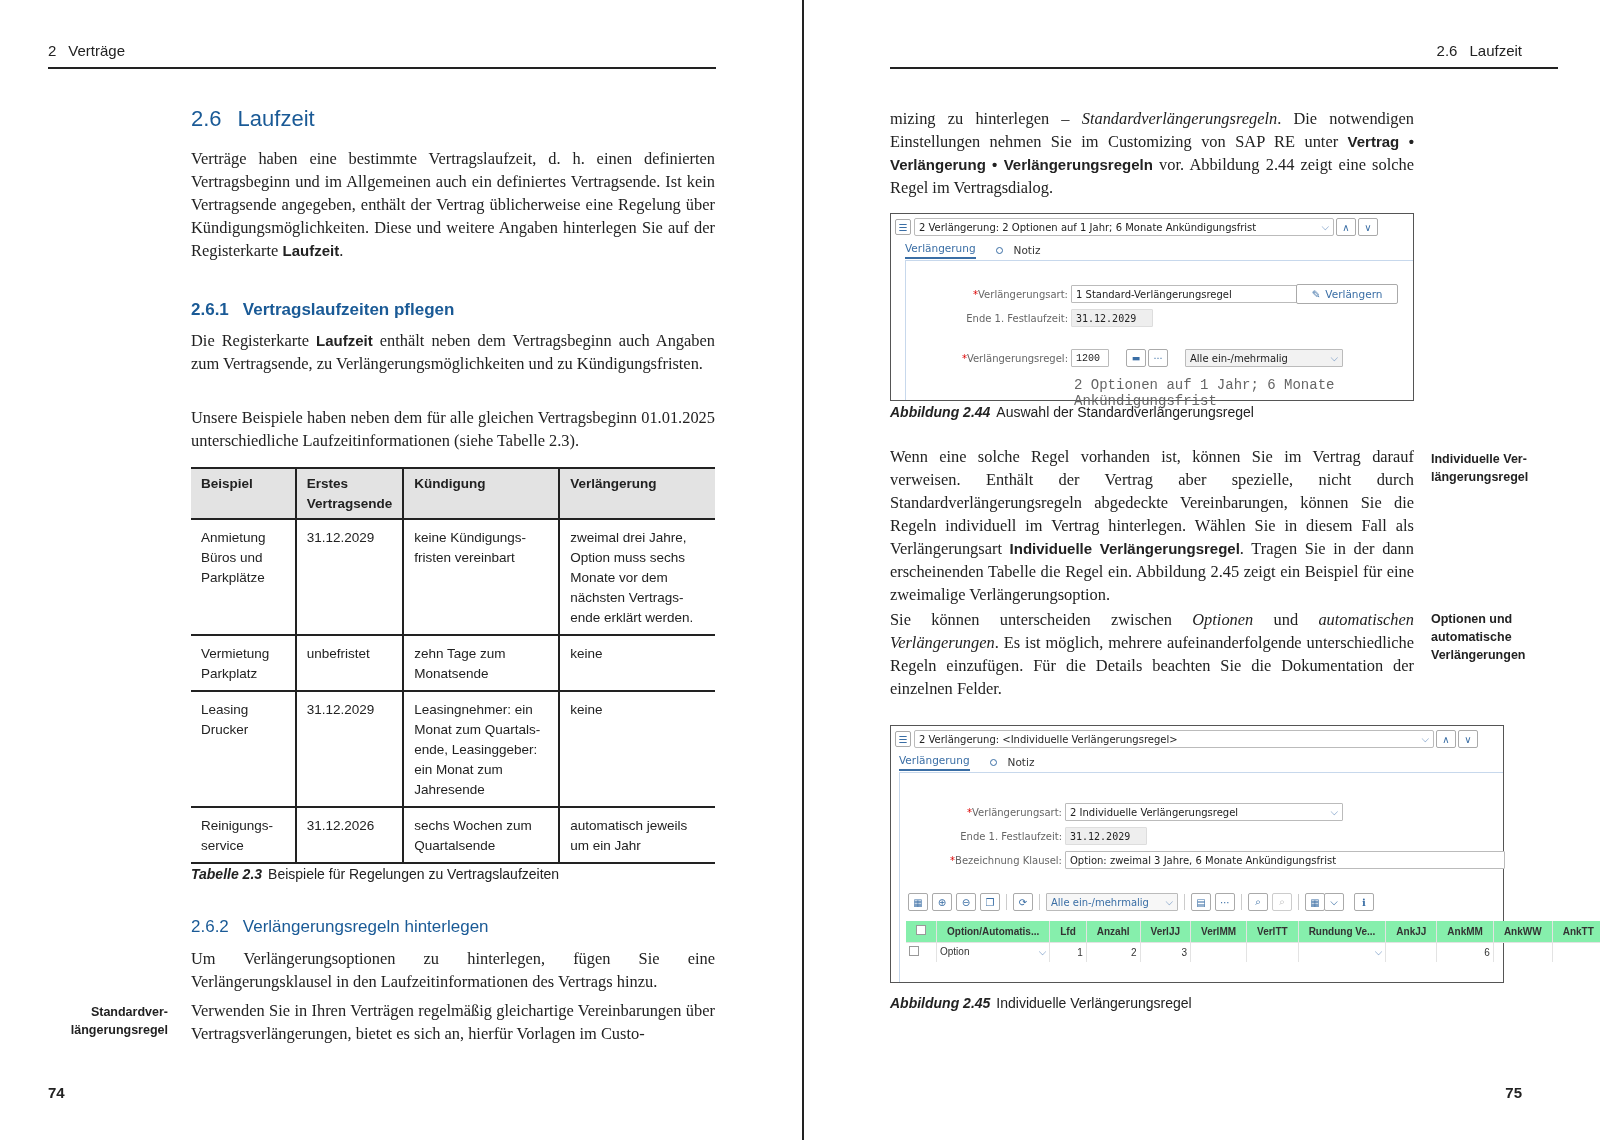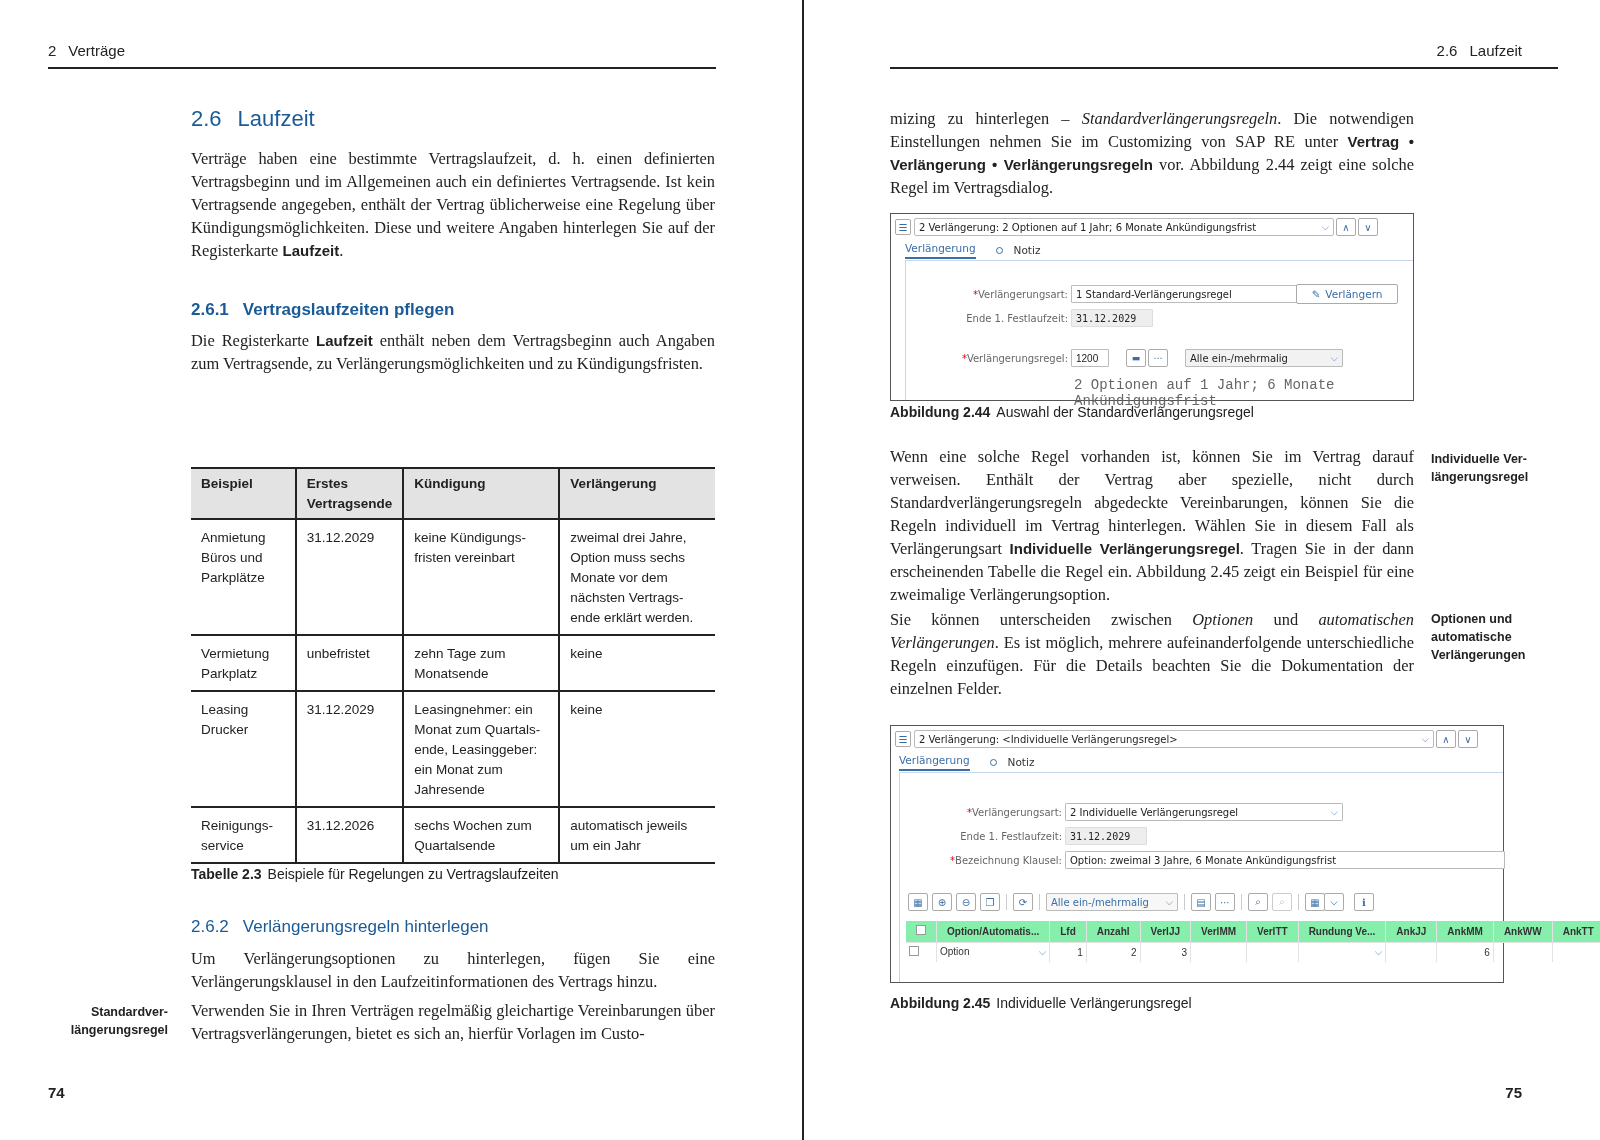--- a/index.html
+++ b/index.html
@@ -34,39 +34,39 @@
 
   .margin-note { position: absolute; font-family: "Liberation Sans", sans-serif; font-weight: bold; font-size: 12.5px; line-height: 18px; color: #222; }
   .mn-left { text-align: right; width: 130px; }
   .mn-right { text-align: left; width: 120px; }
 
   table.t23 { position: absolute; left: 191px; top: 467px; width: 524px; border-collapse: collapse; font-family: "Liberation Sans", sans-serif; font-size: 13.5px; line-height: 20px; color: #222; }
   table.t23 th { background: #e3e3e3; text-align: left; font-weight: bold; vertical-align: top; padding: 5px 10px 4px 10px; border-top: 2px solid #222; border-bottom: 2px solid #222; }
   table.t23 td { vertical-align: top; padding: 8px 10px 6px 10px; border-bottom: 2px solid #222; }
   table.t23 th + th, table.t23 td + td { border-left: 2px solid #222; }
   .cap { position: absolute; font-family: "Liberation Sans", sans-serif; font-size: 14px; color: #222; }
-  .cap b { font-weight: bold; margin-right: 6px; }
+  .cap b { font-weight: bold; margin-right: 6px; font-style: italic; }
 
   
   .sap { position: absolute; border: 1px solid #555; background: #fff; font-family: "DejaVu Sans", sans-serif; font-size: 10px; color: #333; }
   .sap .titlebar { position: absolute; left: 4px; top: 4px; height: 18px; display: flex; align-items: center; }
   .sap .tb-icon { width: 16px; height: 16px; border: 1px solid #aaa; border-radius: 2px; font-size: 10px; color: #3a6ea5; display: flex; align-items: center; justify-content: center; margin-right: 3px; }
   .sap .tb-select { height: 18px; border: 1px solid #bbb; border-radius: 2px; display: flex; align-items: center; padding: 0 4px; font-size: 10px; color: #222; justify-content: space-between; }
   .sap .chev { color: #7a9cc6; font-size: 10px; }
   .sap .navbtn { width: 20px; height: 18px; border: 1px solid #aaa; border-radius: 2px; margin-left: 2px; display: flex; align-items: center; justify-content: center; font-size: 10px; color: #3a6ea5; }
   .sap .tabs { position: absolute; left: 14px; top: 26px; height: 20px; display: flex; align-items: center; gap: 20px; font-size: 10.5px; }
   .sap .tab-active { color: #3a6ea5; border-bottom: 2px solid #3a6ea5; padding-bottom: 3px; }
   .sap .tab { color: #333; display: flex; align-items: center; gap: 11px; }
   .sap .tab .dot { width: 7px; height: 7px; border: 1px solid #3a6ea5; border-radius: 50%; display: inline-block; }
   .sap .panel { position: absolute; left: 14px; top: 46px; right: 0; bottom: 0; border-left: 1px solid #c7d8ec; border-top: 1px solid #c7d8ec; }
   .sap .lbl { position: absolute; text-align: right; color: #666; font-size: 10px; }
   .sap .lbl .req { color: #d00; }
   .sap .fld { position: absolute; height: 18px; border: 1px solid #bbb; border-radius: 1px; padding: 0 4px; display: flex; align-items: center; justify-content: space-between; font-size: 10px; color: #222; background: #fff; }
   .sap .fld.ro { background: #eee; border-color: #ddd; font-family: "DejaVu Sans Mono", monospace; }
-  .sap .fld.mono { font-family: Liberation Sans, sans-serif; }
+  .sap .fld.mono { font-family: Liberation Mono, monospace; }
   .sap .ibtn { position: absolute; width: 20px; height: 18px; border: 1px solid #aaa; border-radius: 2px; display: flex; align-items: center; justify-content: center; font-size: 9px; color: #3a6ea5; background: #fff; }
   .sap .btn { position: absolute; height: 20px; border: 1px solid #aaa; border-radius: 2px; display: flex; align-items: center; justify-content: center; gap: 5px; color: #3a6ea5; font-size: 10.5px; background: #fff; }
   .sap .hint { position: absolute; color: #666; font-size: 14px; font-family: Liberation Mono, monospace; }
   .sap .toolbar { position: absolute; display: flex; align-items: center; gap: 4px; }
   .sap .tbtn { width: 20px; height: 18px; border: 1px solid #aaa; border-radius: 2px; display: flex; align-items: center; justify-content: center; font-size: 10px; color: #3a6ea5; background: #fff; }
   .sap .tbtn.dis { color: #bbb; border-color: #ccc; }
   .sap .sep { width: 1px; height: 16px; background: #ccc; margin: 0 2px; }
   .sap .grid { position: absolute; border-collapse: collapse; font-family: "Liberation Sans", sans-serif; font-size: 10px; color: #333; }
   .sap .grid th { font-weight: bold; text-align: left; height: 21px; padding: 0 10px; background: #86efac; border-right: 1px solid #e3e3e3; white-space: nowrap; }
   .sap .grid td { height: 20px; padding: 0 3px; border-right: 1px solid #e3e3e3; border-top: 1px solid #e3e3e3; white-space: nowrap; }
@@ -87,20 +87,21 @@
   </h2>
 
   <p class="body" style="left:191px; top:147px; width:524px;"><span>Verträge haben eine bestimmte Vertragslaufzeit, d. h. einen definierten Vertragsbeginn und im Allgemeinen auch ein definiertes Vertragsende. Ist kein Vertragsende angegeben, enthält der Vertrag üblicherweise eine Regelung über Kündigungsmöglichkeiten. Diese und weitere Angaben hinterlegen Sie auf der Registerkarte </span><b>Laufzeit</b><span>.</span></p>
 
   <h3 class="sub" style="left:191px; top:300px;font-weight:bold;">
     <span class="n">2.6.1</span><span>Vertragslaufzeiten pflegen</span>
   </h3>
 
   <p class="body" style="left:191px; top:329px; width:524px;"><span>Die Registerkarte </span><b>Laufzeit</b><span> enthält neben dem Vertragsbeginn auch Angaben zum Vertragsende, zu Verlängerungsmöglichkeiten und zu Kündigungsfristen.</span></p>
 
+  <p class="body" style="left:191px; top:406px; width:524px;">Unsere Beispiele haben neben dem für alle gleichen Vertragsbeginn 01.01.2025 unterschiedliche Laufzeitinformationen (siehe Tabelle 2.3).</p>
 
   <table class="t23">
     <colgroup>
         <col style="width:105px">
         <col style="width:105px">
         <col style="width:157px">
         <col style="width:157px">
       </colgroup>
     <thead>
       <tr>

